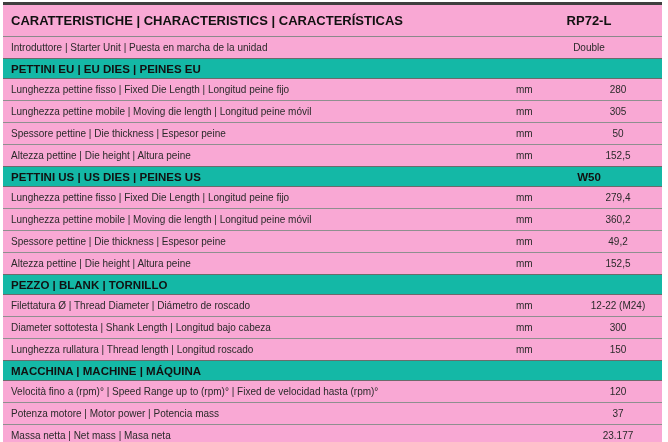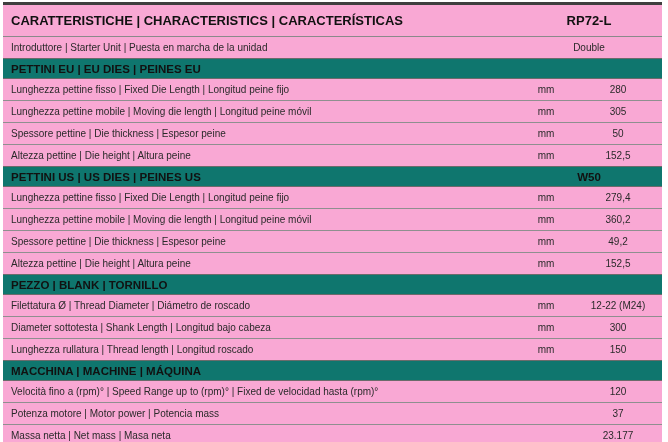--- a/index.html
+++ b/index.html
@@ -22,40 +22,39 @@
   }
   .row.header-row{
     min-height:31px;
     font-size:13px;
     font-weight:bold;
     color:#111;
     border-bottom:1px solid #8a8a8a;
   }
   .row.section-row{
     min-height:19px;
-    background:#0f766e;
+    background:#14b8a6;
     font-weight:bold;
     color:#111;
     border-bottom:1px solid #6b6b6b;
     box-shadow:0 -1px 0 #6b6b6b;
   }
   .row.data-row{ font-size:10px; color:#2a2a2a; }
   .row.section-row{ font-size:11.5px; }
   .row:last-child{ border-bottom:2px solid #707070; }
   .cell{ box-sizing:border-box; }
   .cell.label{
     flex:1 1 auto;
     padding-left:8px;
     padding-right:4px;
     white-space:nowrap;
     overflow:hidden;
   }
   .cell.unit{
     flex:0 0 60px;
-    text-align:center;
   }
   .cell.value{
     flex:0 0 86px;
     text-align:center;
     padding-right:2px;
   }
   .cell.spanval{
     flex:0 0 146px;
     text-align:center;
   }

